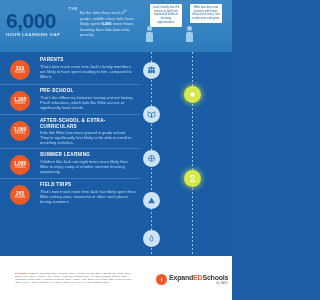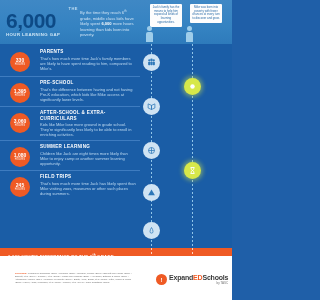--- a/index.html
+++ b/index.html
@@ -8,21 +8,21 @@
     background:#1f5fa8;
     font-family:"Liberation Sans", sans-serif;
     overflow:hidden;
     position:relative;
   }
   .infographic{position:relative;width:232px;height:300px;overflow:hidden;}
 
   
   .header{
     position:relative;
-    height:44px;
+    height:52px;
     background:linear-gradient(180deg,#3f88c5 0%,#3583c2 60%,#2e7bbb 100%);
     overflow:hidden;
   }
   .hero{
     position:absolute;left:6px;top:6px;width:72px;
   }
   .hero-the{
     font-size:4px;font-weight:bold;color:#bcdcf2;letter-spacing:.5px;
     text-align:right;margin:0 0 0 0;line-height:5px;
   }

